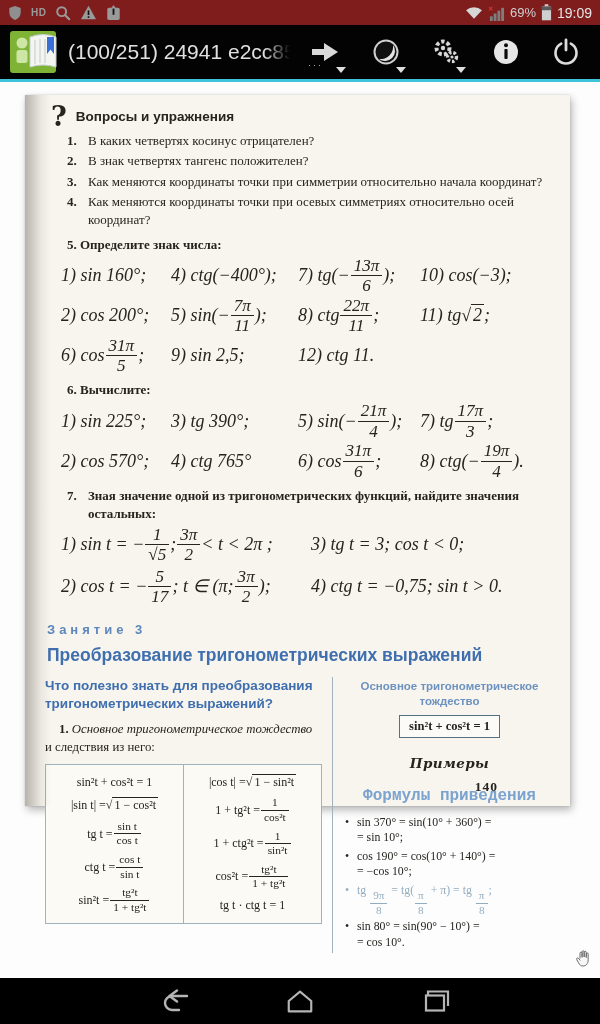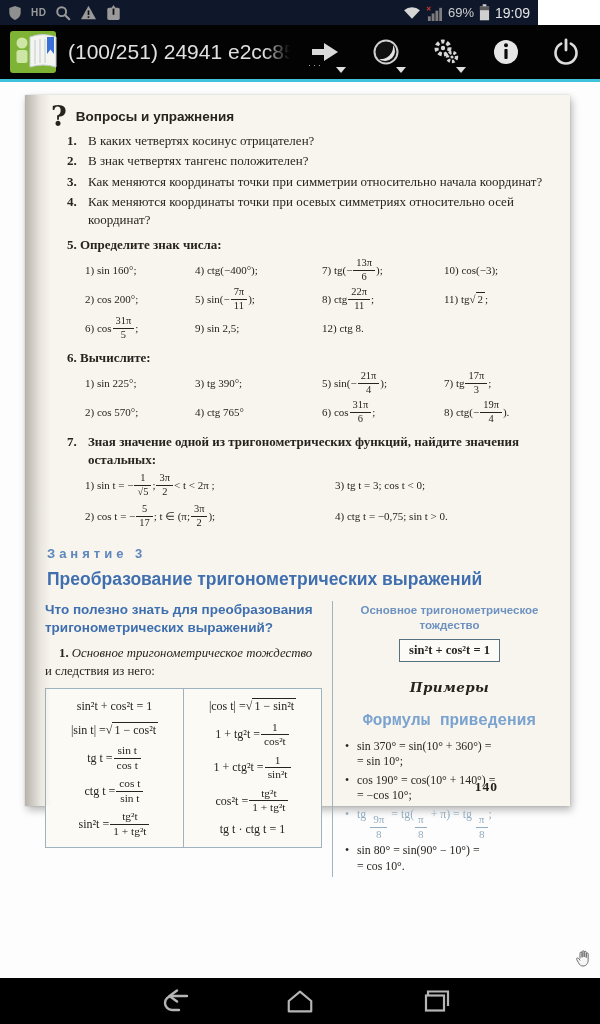--- a/index.html
+++ b/index.html
@@ -1,18 +1,18 @@
 <!DOCTYPE html>
 <html><head>
 <meta charset="utf-8">
 <style>
   html,body{margin:0;padding:0;width:600px;height:1024px;overflow:hidden;background:#fff;
     font-family:"Liberation Sans",sans-serif;-webkit-font-smoothing:antialiased;}
   
-  .status-bar{position:absolute;left:0;top:0;width:538px;height:25px;background:#0f172a;
+  .status-bar{position:absolute;left:0;top:0;width:600px;height:25px;background:#7f1d1d;
     display:flex;align-items:center;padding:0 8px;box-sizing:border-box;z-index:5;}
   .st-left{display:flex;align-items:center;gap:9px;}
   .st-right{margin-left:auto;display:flex;align-items:center;gap:5px;color:#cfcfcf;font-size:13px;}
   .st-time{color:#e4e4e4;font-size:14px;margin-left:0;}
   .sicon{display:flex;align-items:center;}
   
   .toolbar{position:absolute;left:0;top:25px;width:600px;height:54px;background:#030303;
     display:flex;align-items:center;padding:0 4px;box-sizing:border-box;z-index:5;}
   .app-icon{width:48px;height:44px;margin-left:6px;flex:none;}
   .tb-title{color:#e0e0e0;font-size:21px;margin-left:10px;max-width:222px;white-space:nowrap;
@@ -33,21 +33,21 @@
     box-shadow:2px 4px 8px rgba(0,0,0,.28), 0 0 2px rgba(0,0,0,.15);
     padding:6px 16px 0 20px;box-sizing:border-box;}
   .book-page::before{content:"";position:absolute;left:0;top:0;bottom:0;width:26px;
     background:linear-gradient(90deg,rgba(104,98,88,.45),rgba(104,98,88,.10) 60%,rgba(104,98,88,0));pointer-events:none;}
   .vop-header{display:flex;align-items:flex-start;margin:4px 0 2px 6px;font-family:"Liberation Sans",sans-serif;}
   .qmark{font-family:"DejaVu Serif",serif;font-weight:bold;font-size:27px;line-height:.9;margin-right:9px;}
   .vop-title{font-weight:bold;font-size:13.5px;padding-top:3px;}
   .qrow{display:flex;margin:2.5px 0 2.5px 22px;}
   .qnum{font-weight:bold;width:21px;flex:none;}
   .ex-h{font-weight:bold;margin:7px 0 3px 22px;}
-  .grid{display:grid;margin-left:40px;font-size:11px;row-gap:2px;}
+  .grid{display:grid;margin-left:16px;font-size:18px;row-gap:2px;font-style:italic;}
   .g5{grid-template-columns:110px 127px 122px 1fr;}
   .g6{grid-template-columns:110px 127px 122px 1fr;}
   .g7{grid-template-columns:250px 1fr;row-gap:4px;}
   .cell{display:flex;align-items:center;min-height:27px;}
   
   .fr{display:inline-flex;flex-direction:column;text-align:center;line-height:1.02;
     font-size:.95em;vertical-align:-.5em;margin:0 1px;}
   .fn{padding:0 3px 1px;}
   .fd{border-top:1px solid currentColor;padding:1px 3px 0;}
   .sq .ol{border-top:1px solid currentColor;padding:0 2px;}
@@ -251,21 +251,21 @@
         <div class="cell">8) ctg <span class="fr">
             <span class="fn">22π</span>
             <span class="fd">11</span>
           </span>;</div>
         <div class="cell">11) tg <span class="sq">√<span class="ol">2</span></span>;</div>
         <div class="cell">6) cos <span class="fr">
             <span class="fn">31π</span>
             <span class="fd">5</span>
           </span>;</div>
         <div class="cell">9) sin 2,5;</div>
-        <div class="cell">12) ctg 8.</div>
+        <div class="cell">12) ctg 11.</div>
       </div>
 
     <div class="ex-h">
       <span>6.</span>
       <span>Вычислите:</span>
     </div>
     <div class="grid g6" id="ex6">
         <div class="cell">1) sin 225°;</div>
         <div class="cell">3) tg 390°;</div>
         <div class="cell">5) sin(−<span class="fr">

